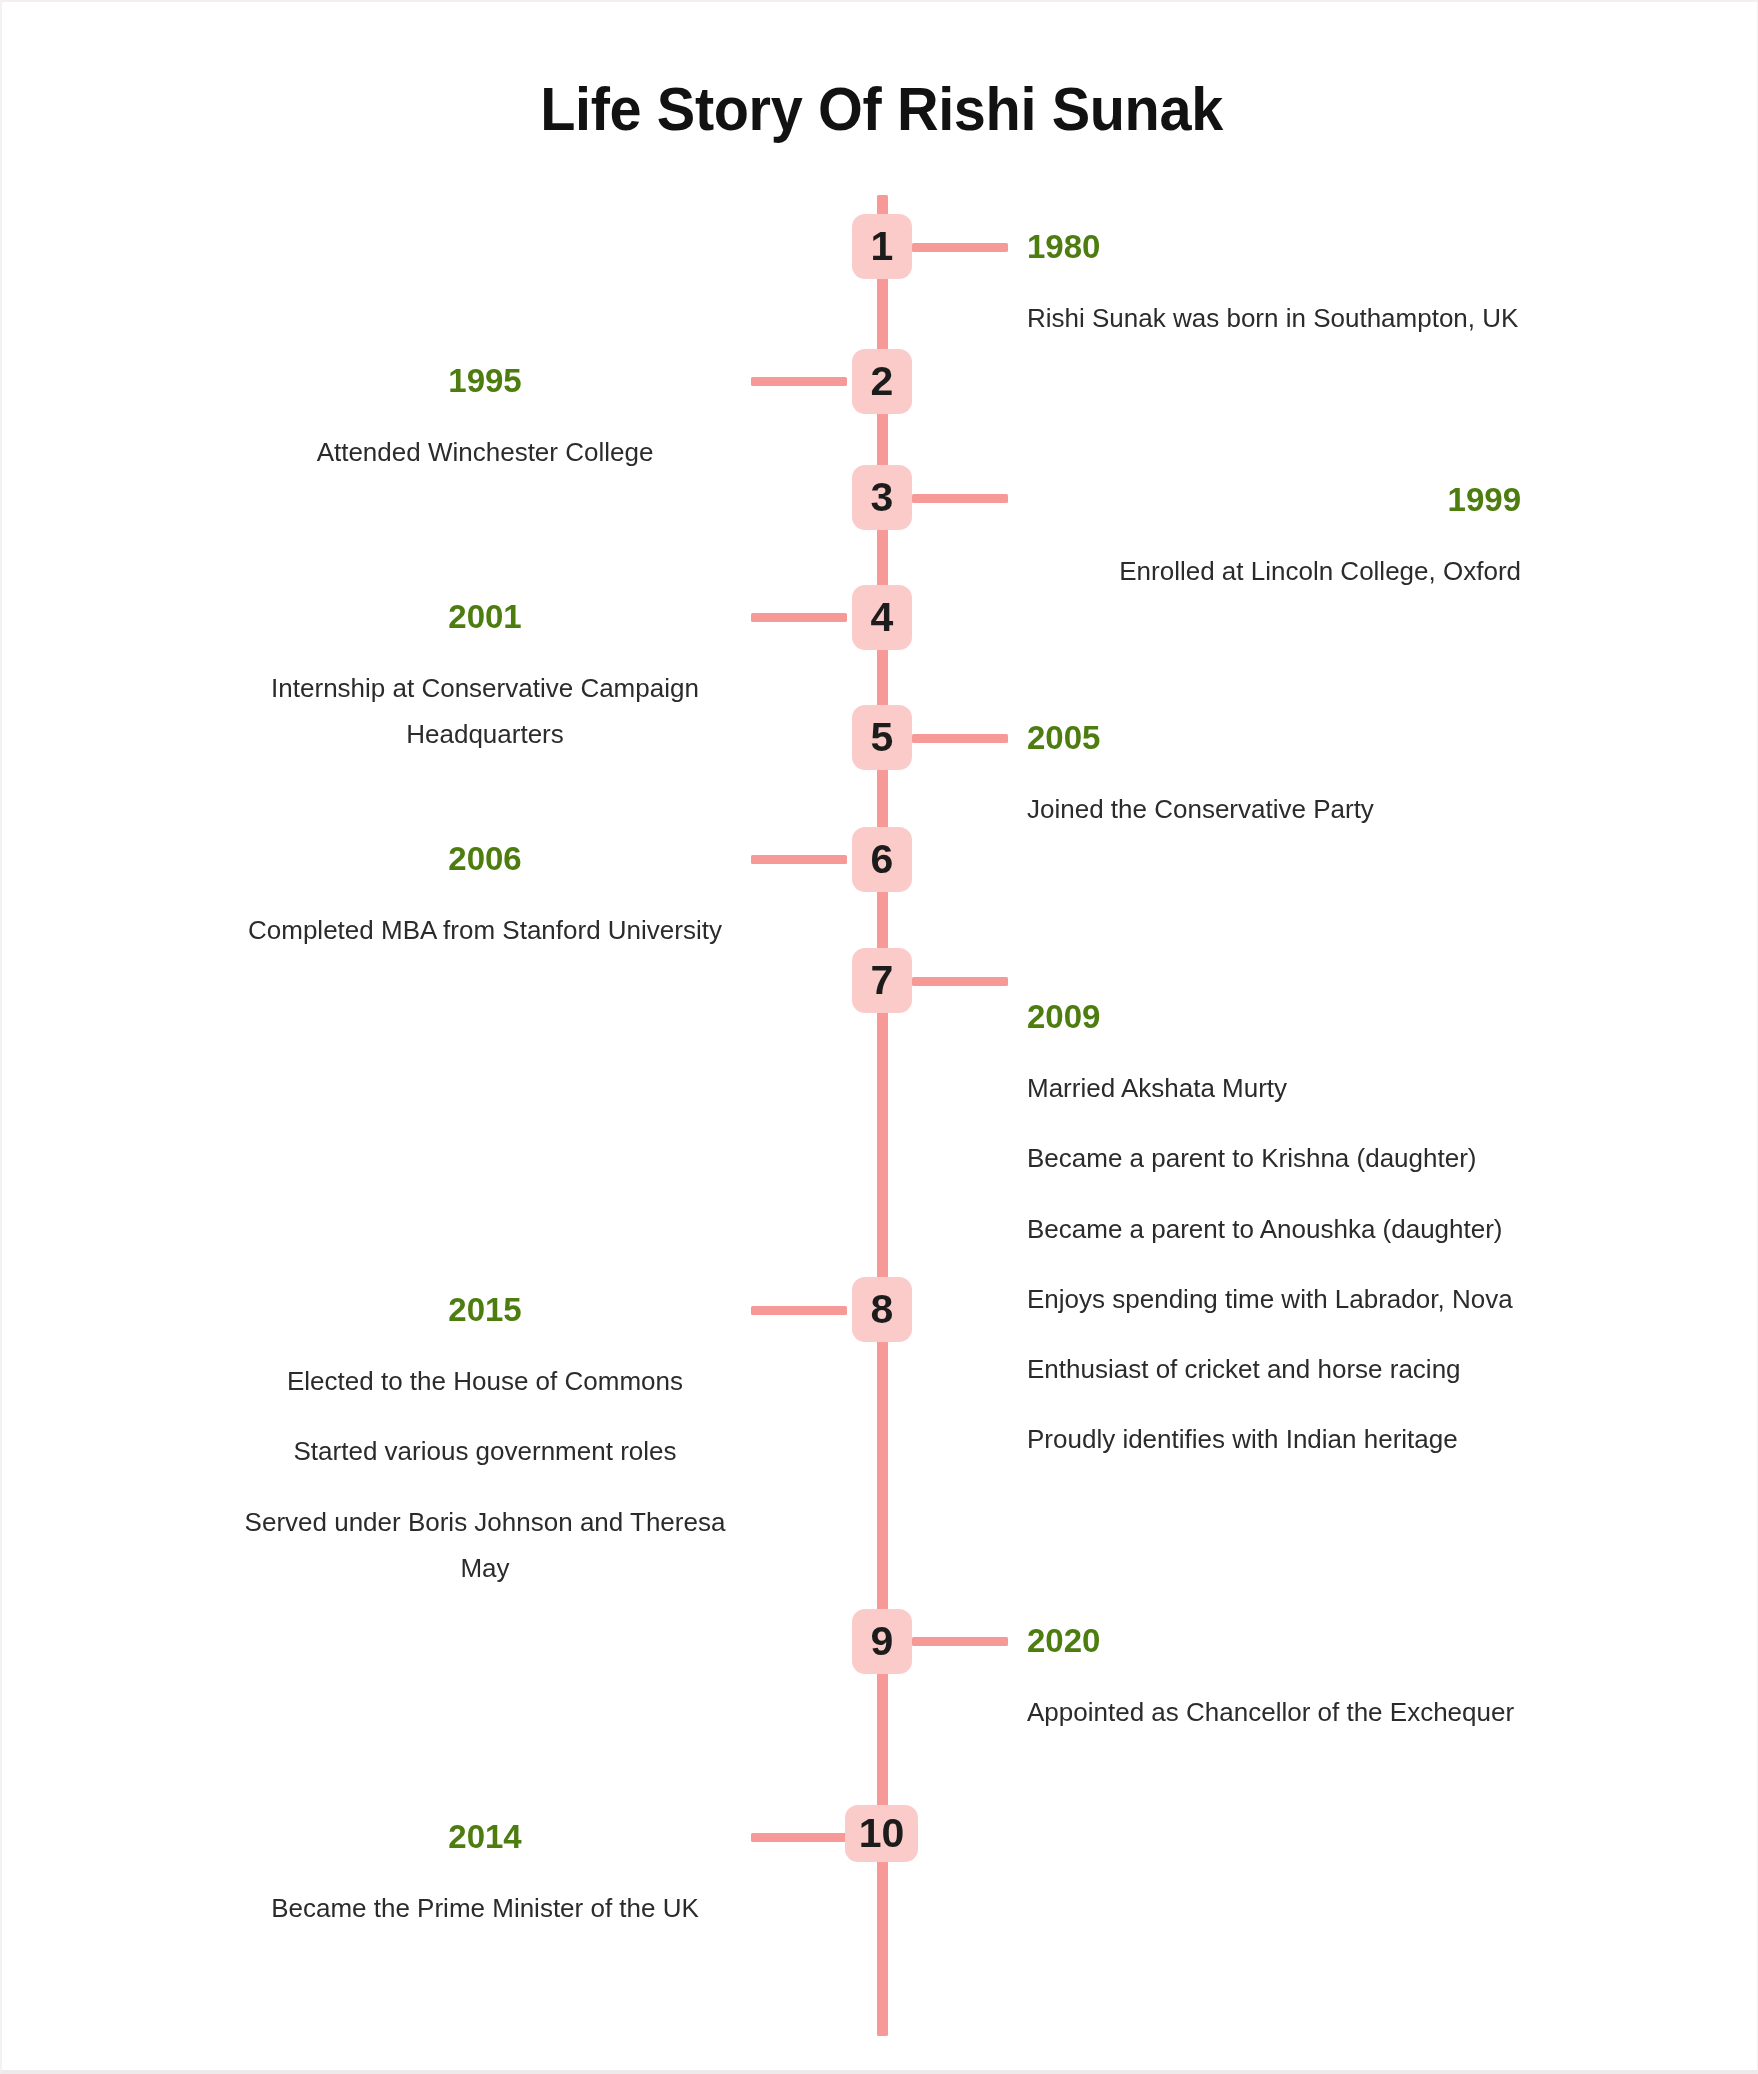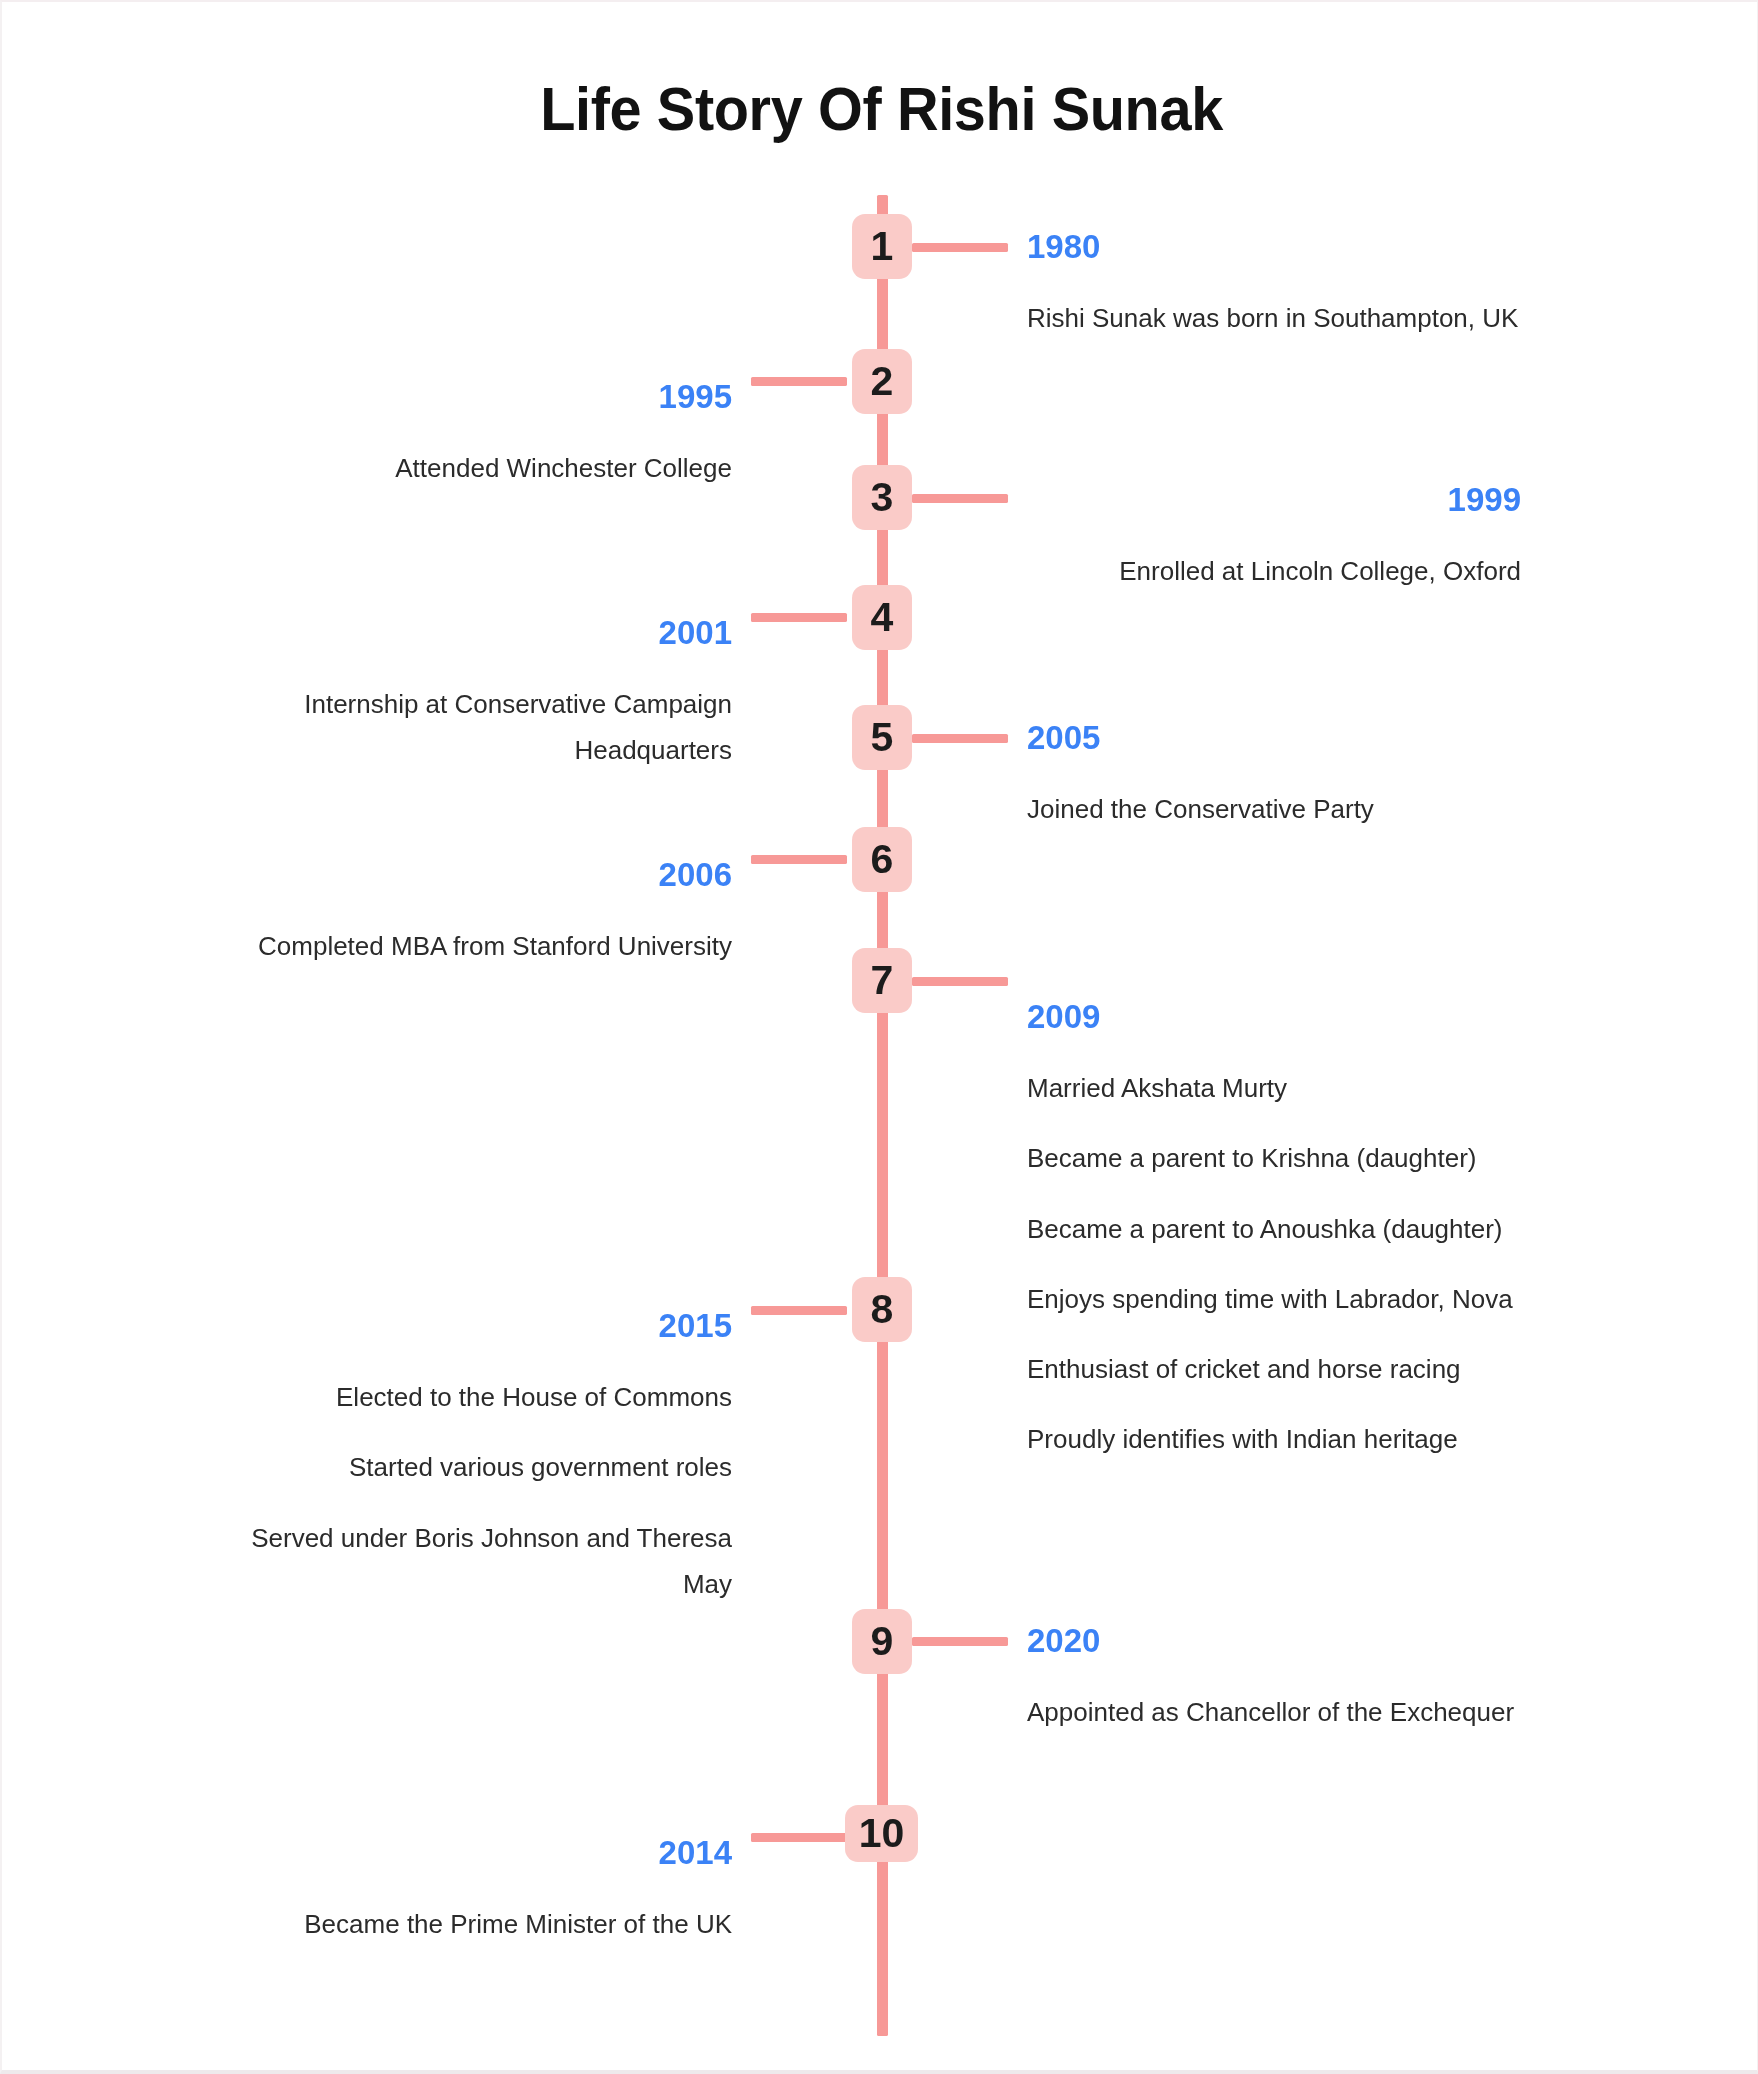--- a/index.html
+++ b/index.html
@@ -94,28 +94,27 @@
     box-sizing: border-box;
   }
   .block.right {
     left: 1025px;
     width: 494px;
     text-align: left;
   }
   .block.left {
     right: 1025px;
     width: 494px;
-    text-align: right;
-    margin-top: 16px;
+    text-align: center;
   }
   .year {
     font-family: "Liberation Sans Narrow", "Liberation Sans", sans-serif;
     font-size: 33px;
     font-weight: bold;
-    color: #3b82f6;
+    color: #4d7c0f;
     line-height: 1;
     letter-spacing: 0px;
   }
   .events {
     margin-top: 32px;
   }
   .event {
     font-family: "Liberation Sans Narrow", "Liberation Sans", sans-serif;
     font-size: 26px;
     font-weight: normal;

